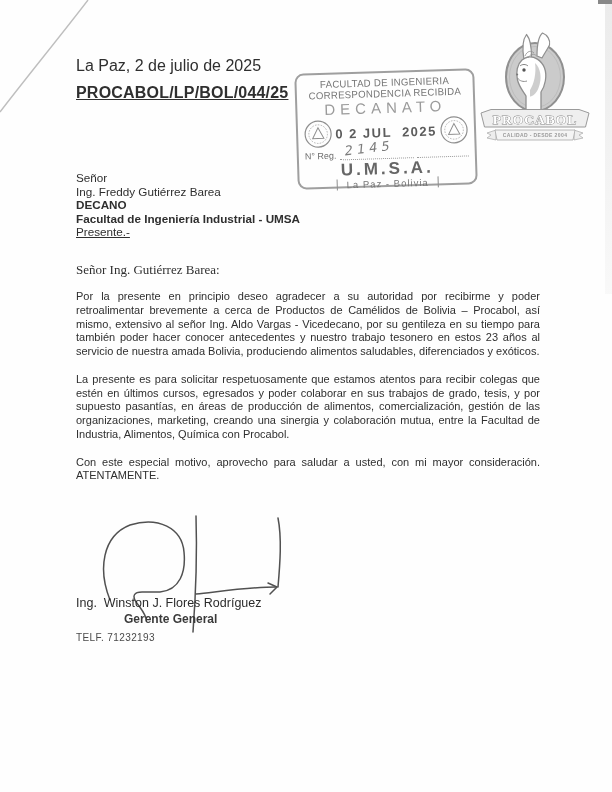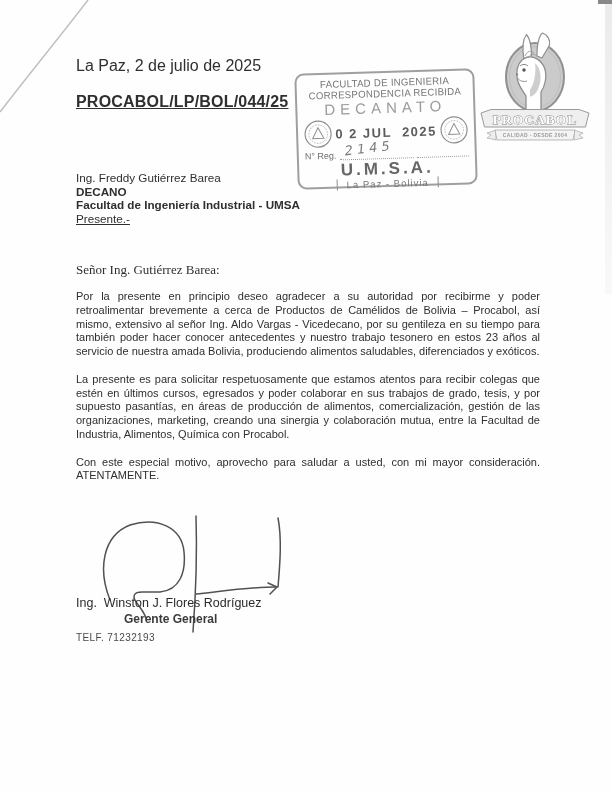--- a/index.html
+++ b/index.html
@@ -4,21 +4,21 @@
 <style>
   html,body{margin:0;padding:0;}
   body{
     width:612px;height:792px;position:relative;overflow:hidden;
     background:#fefefe;color:#333;
     font-family:"Liberation Sans", sans-serif;
   }
   .artifact{position:absolute;pointer-events:none;}
   
   .date-block{position:absolute;left:76px;top:57px;font-size:16px;color:#2f2f2f;}
-  .ref{font-weight:bold;text-decoration:underline;margin-top:18px;letter-spacing:.2px;}
+  .ref{font-weight:bold;text-decoration:underline;margin-top:9px;letter-spacing:.2px;}
   
   .stamp{
     position:absolute;left:296px;top:71px;width:180px;height:116px;box-sizing:border-box;
     border:2px solid rgba(118,118,118,.7);border-radius:9px;
     transform:rotate(-1.8deg);color:#6e6e6e;text-align:center;padding-top:4px;
   }
   .stamp-l1,.stamp-l2{font-size:10px;letter-spacing:.3px;transform:scaleX(.96);line-height:11px;color:#757575;white-space:pre;}
   .stamp-l3{font-size:15px;letter-spacing:5px;line-height:16px;color:#8a8a8a;opacity:.85;margin-top:1px;}
   .stamp-mid{display:flex;justify-content:space-between;align-items:center;padding:0 5px;margin-top:1px;height:30px;}
   .stamp-date{font-size:13px;font-weight:bold;letter-spacing:1.5px;color:#5c5c5c;white-space:pre;}
@@ -116,20 +116,21 @@
 
   <g>
     <path d="M22,100 L13,103 L17,105 L13,108 L22,110 Z" fill="#ededed" stroke="#a8a8a8" stroke-width=".7"></path>
     <path d="M100,100 L109,103 L105,105 L109,108 L100,110 Z" fill="#ededed" stroke="#a8a8a8" stroke-width=".7"></path>
     <path d="M21,100 L101,100 L99,110 L23,110 Z" fill="#f4f4f4" stroke="#a8a8a8" stroke-width=".8"></path>
     <text x="61" y="107" text-anchor="middle" font-family="Liberation Sans, sans-serif" font-size="5" font-weight="bold" letter-spacing=".4" fill="#9a9a9a">CALIDAD - DESDE 2004</text>
   </g>
 </svg>
 
 <div class="addressee">
+  <div>Señor</div>
   <div>Ing. Freddy Gutiérrez Barea</div>
   <div class="bold">DECANO</div>
   <div class="bold">Facultad de Ingeniería Industrial - UMSA</div>
   <div class="underline">Presente.-</div>
 </div>
 
 <div class="greeting">Señor Ing. Gutiérrez Barea:</div>
 
 <div class="body-text">
   <p>Por la presente en principio deseo agradecer a su autoridad por recibirme y poder retroalimentar brevemente a cerca de Productos de Camélidos de Bolivia – Procabol, así mismo, extensivo al señor Ing.  Aldo Vargas - Vicedecano, por su gentileza en su tiempo para también poder hacer conocer antecedentes y nuestro trabajo tesonero en estos 23 años al servicio de nuestra amada Bolivia, produciendo alimentos saludables, diferenciados y exóticos.</p>

